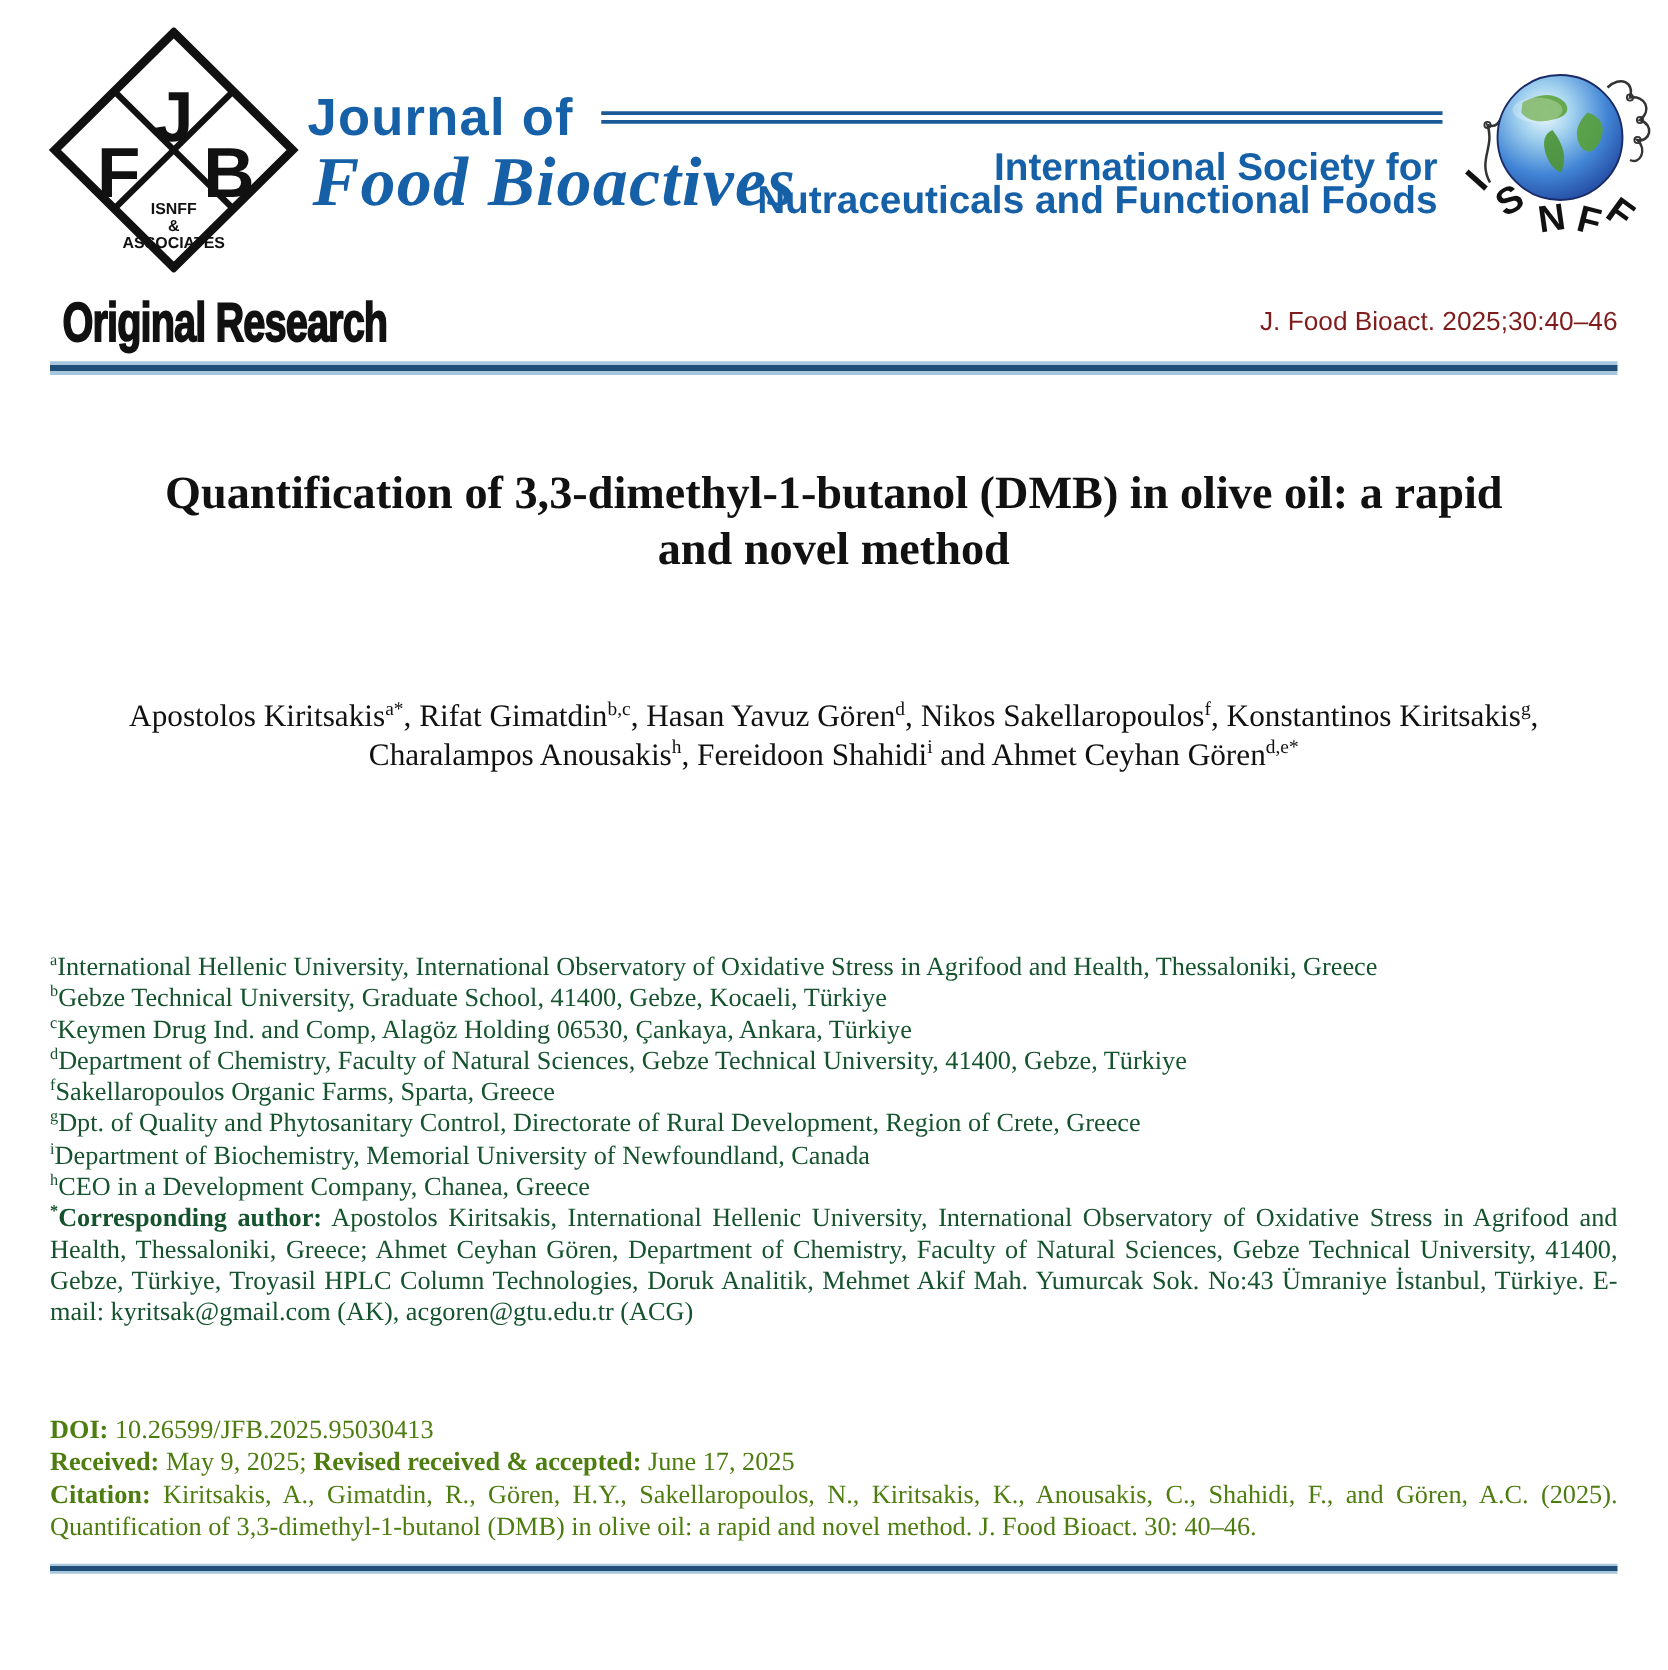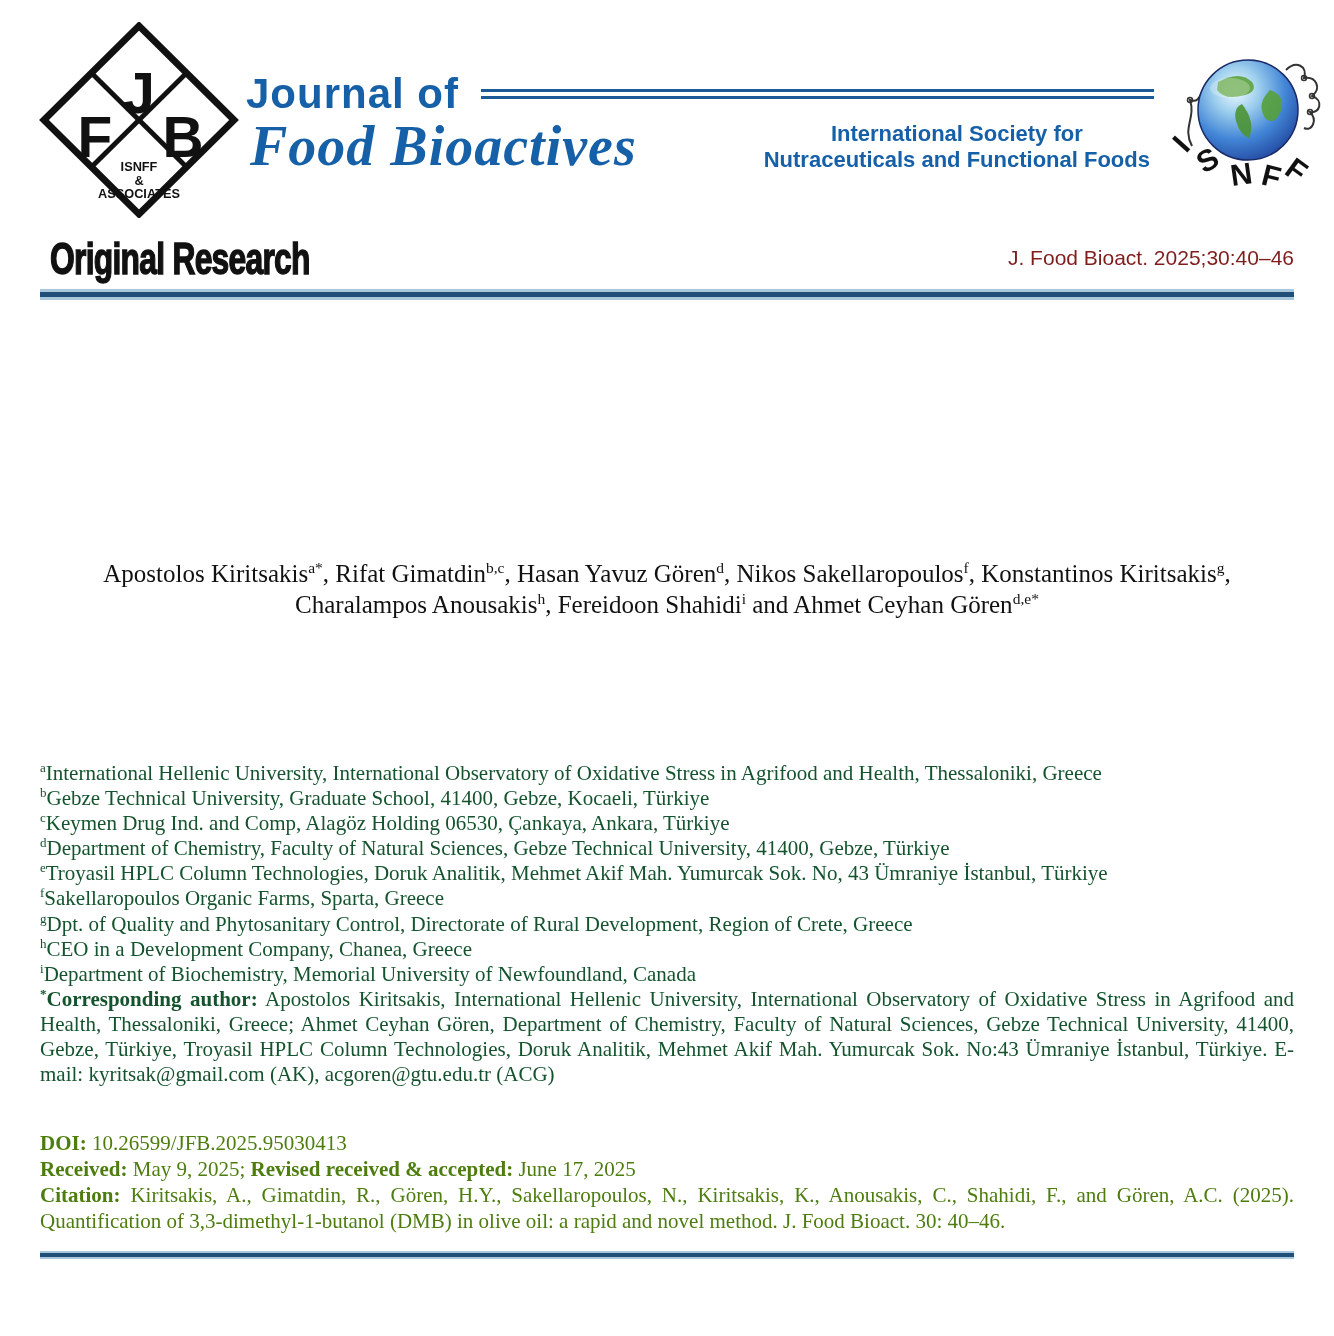--- a/index.html
+++ b/index.html
@@ -26,23 +26,23 @@
     color:var(--brand);
   }
   .dbl-line{
     position:absolute;left:481px;top:89px;width:673px;height:10px;
     border-top:3px solid var(--ruledark2);
     border-bottom:3px solid var(--ruledark2);
     box-sizing:border-box;
   }
   .society{
     position:absolute;right:184px;top:121px;
-    text-align:center;
+    text-align:right;
     font-family:"Liberation Sans", sans-serif;
-    font-weight:bold;font-size:22px;line-height:26px;
+    font-weight:bold;font-size:31px;line-height:26px;
     color:var(--brand);
   }
   .isnff-logo{position:absolute;left:1162px;top:48px;width:170px;height:160px;}
   
   .section-label{
     position:absolute;left:50px;top:234px;
     font-family:"Liberation Sans", sans-serif;
     font-weight:bold;font-size:43px;letter-spacing:-1px;
     transform:scale(0.74,1.02);transform-origin:left top;
     -webkit-text-stroke:1.4px #111;
@@ -137,33 +137,36 @@
     <text transform="translate(42,126) rotate(-30)" font-family="Liberation Sans, sans-serif" font-weight="bold" font-size="30" fill="#111">S</text>
     <text transform="translate(70,138) rotate(-8)" font-family="Liberation Sans, sans-serif" font-weight="bold" font-size="30" fill="#111">N</text>
     <text transform="translate(98,136) rotate(14)" font-family="Liberation Sans, sans-serif" font-weight="bold" font-size="30" fill="#111">F</text>
     <text transform="translate(121,125) rotate(36)" font-family="Liberation Sans, sans-serif" font-weight="bold" font-size="30" fill="#111">F</text>
   </svg>
 
   <div class="section-label">Original Research</div>
   <div class="ref">J. Food Bioact. 2025;30:40–46</div>
   <div class="rule rule-top"></div>
 
+  <h1 class="title">
+    <div>Quantification of 3,3-dimethyl-1-butanol (DMB) in olive oil: a rapid</div>
+    <div>and novel method</div>
+  </h1>
 
   <p class="authors"><span>Apostolos Kiritsakis</span><sup>a*</sup><span>, Rifat Gimatdin</span><sup>b,c</sup><span>, Hasan Yavuz Gören</span><sup>d</sup><span>, Nikos Sakellaropoulos</span><sup>f</sup><span>, Konstantinos Kiritsakis</span><sup>g</sup><span>, Charalampos Anousakis</span><sup>h</sup><span>, Fereidoon Shahidi</span><sup>i</sup><span> and Ahmet Ceyhan Gören</span><sup>d,e*</sup></p>
 
   <div class="affils">
     <div class="affil"><sup>a</sup><span>International Hellenic University, International Observatory of Oxidative Stress in Agrifood and Health, Thessaloniki, Greece</span></div>
     <div class="affil"><sup>b</sup><span>Gebze Technical University, Graduate School, 41400, Gebze, Kocaeli, Türkiye</span></div>
     <div class="affil"><sup>c</sup><span>Keymen Drug Ind. and Comp, Alagöz Holding 06530, Çankaya, Ankara, Türkiye</span></div>
     <div class="affil"><sup>d</sup><span>Department of Chemistry, Faculty of Natural Sciences, Gebze Technical University, 41400, Gebze, Türkiye</span></div>
-    <div class="affil"><sup>e</sup><span>Troyasil HPLC Column Technologies, Doruk Analitik, Mehmet Akif Mah. Yumurcak Sok. No, 43 Ümraniye İstanbul, Türkiye</span></div>
     <div class="affil"><sup>f</sup><span>Sakellaropoulos Organic Farms, Sparta, Greece</span></div>
     <div class="affil"><sup>g</sup><span>Dpt. of Quality and Phytosanitary Control, Directorate of Rural Development, Region of Crete, Greece</span></div>
+    <div class="affil"><sup>i</sup><span>Department of Biochemistry, Memorial University of Newfoundland, Canada</span></div>
     <div class="affil"><sup>h</sup><span>CEO in a Development Company, Chanea, Greece</span></div>
-    <div class="affil"><sup>i</sup><span>Department of Biochemistry, Memorial University of Newfoundland, Canada</span></div>
     <p class="corr"><sup class="b">*</sup><span class="b">Corresponding author:</span><span> Apostolos Kiritsakis, International Hellenic University, International Observatory of Oxidative Stress in Agrifood and Health, Thessaloniki, Greece; Ahmet Ceyhan Gören, Department of Chemistry, Faculty of Natural Sciences, Gebze Technical University, 41400, Gebze, Türkiye, Troyasil HPLC Column Technologies, Doruk Analitik, Mehmet Akif Mah. Yumurcak Sok. No:43 Ümraniye İstanbul, Türkiye. E-mail: kyritsak@gmail.com (AK), acgoren@gtu.edu.tr (ACG)</span></p>
   </div>
 
   <div class="meta">
     <p><span class="b">DOI:</span><span> 10.26599/JFB.2025.95030413</span></p>
     <p><span class="b">Received:</span><span> May 9, 2025; </span><span class="b">Revised received &amp; accepted:</span><span> June 17, 2025</span></p>
     <p><span class="b">Citation:</span><span> Kiritsakis, A., Gimatdin, R., Gören, H.Y., Sakellaropoulos, N., Kiritsakis, K., Anousakis, C., Shahidi, F., and Gören, A.C. (2025). Quantification of 3,3-dimethyl-1-butanol (DMB) in olive oil: a rapid and novel method. J. Food Bioact. 30: 40–46.</span></p>
   </div>
 
   <div class="rule rule-bottom"></div>

